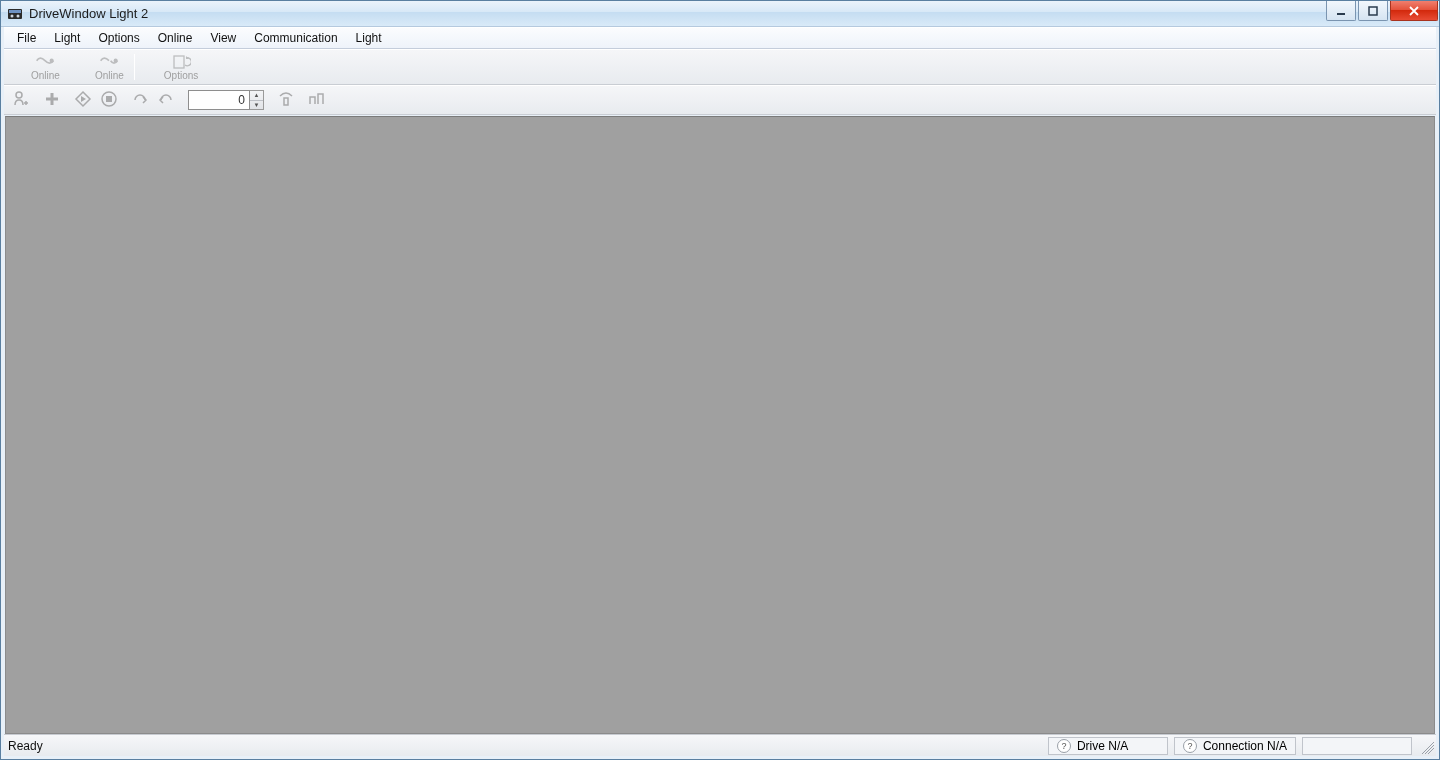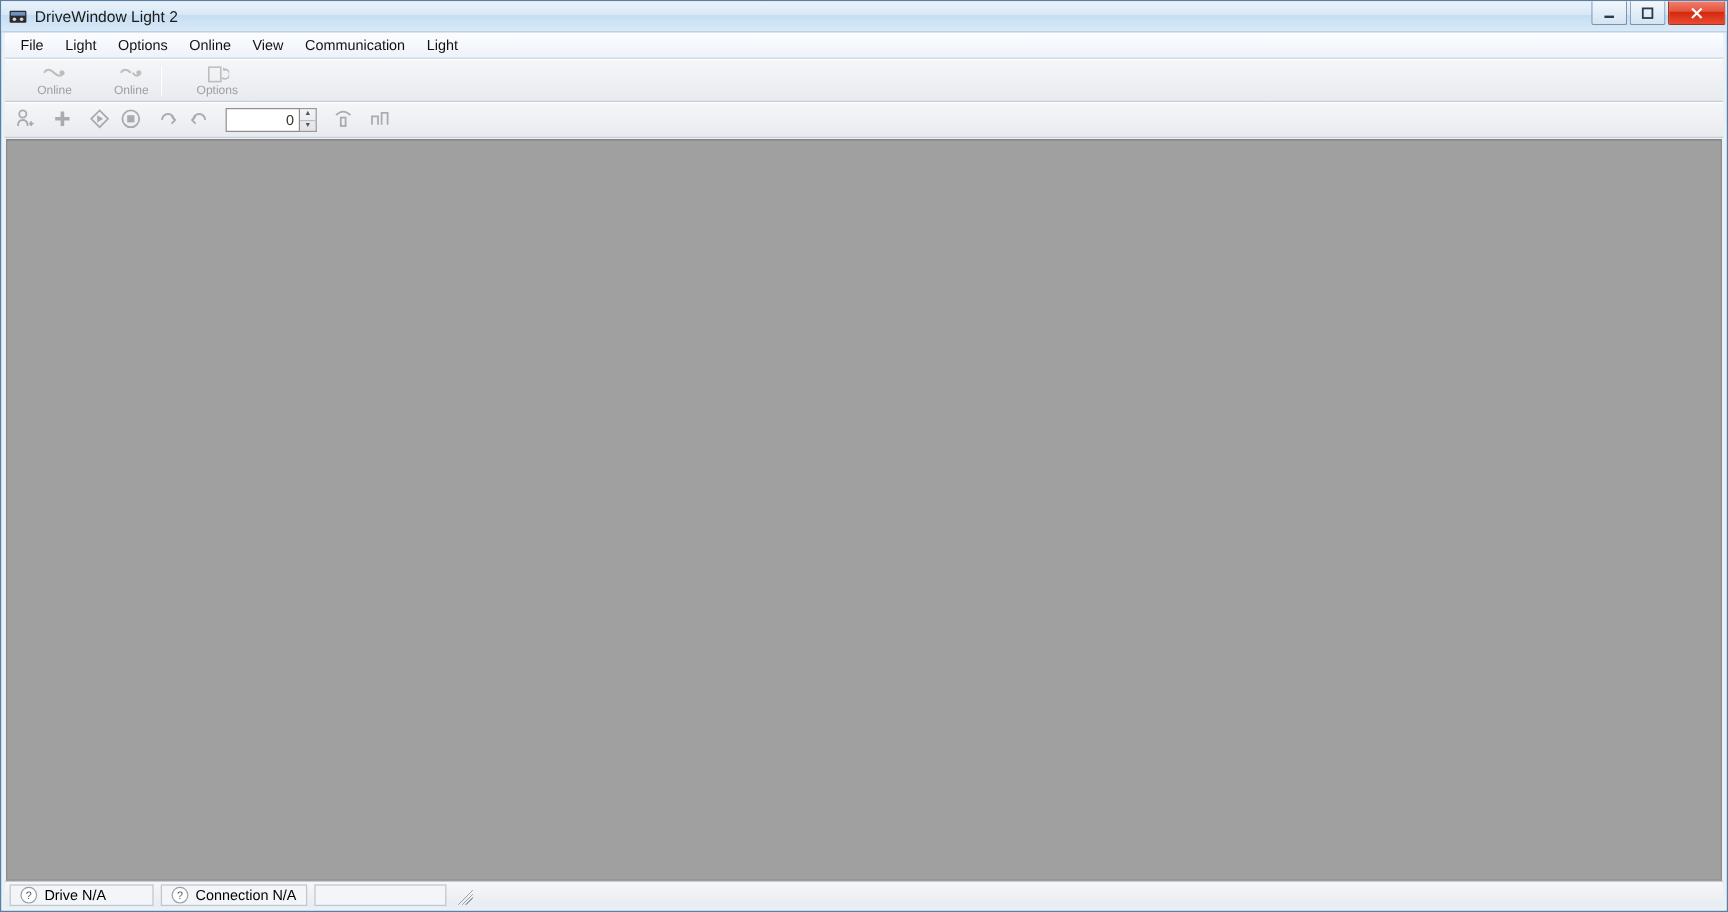--- a/index.html
+++ b/index.html
@@ -329,20 +329,21 @@
       <svg viewBox="0 0 18 18">
           <path d="M2 14 L2 7 L7 7 L7 14 M10 14 L10 4 L15 4 L15 14" fill="none" stroke="#7d7d7d" stroke-width="1.5"></path>
         </svg>
     </span>
   </div>
 </div>
 
 <div class="workarea"></div>
 
 <div class="statusbar">
+  <div class="status-left">Ready</div>
   <div class="status-pane">
     <span class="q">?</span>
     <span>Drive N/A</span>
   </div>
   <div class="status-pane">
     <span class="q">?</span>
     <span>Connection N/A</span>
   </div>
   <div class="status-pane status-empty"></div>
   <div class="grip"></div>

